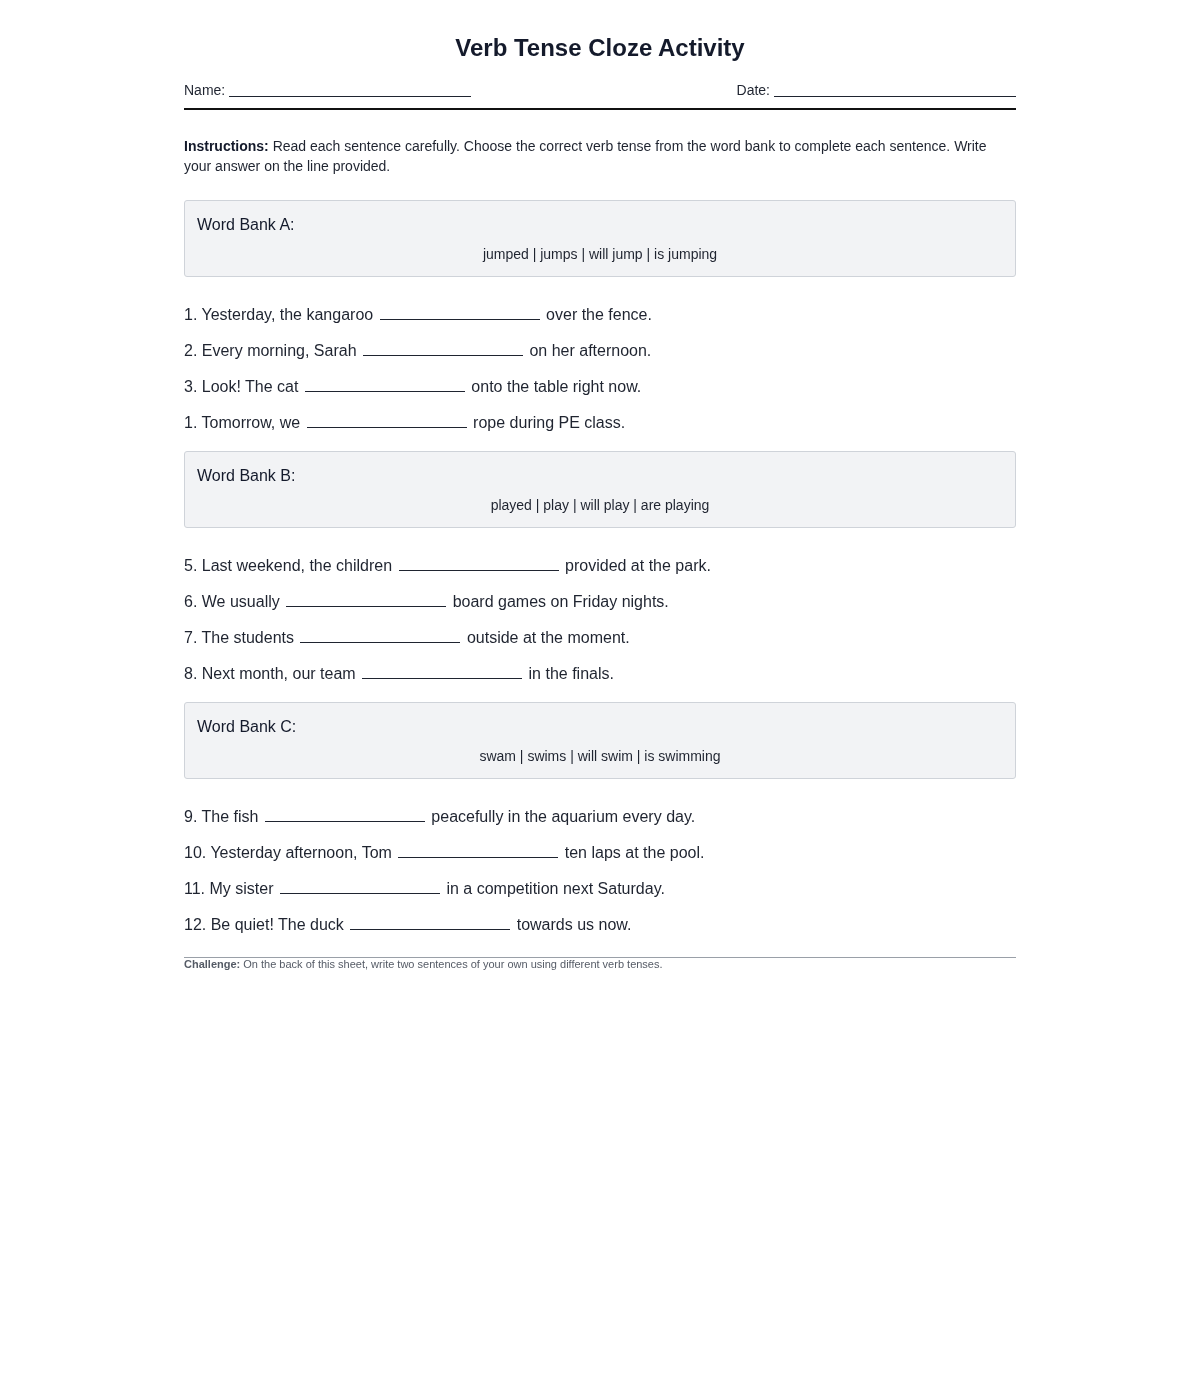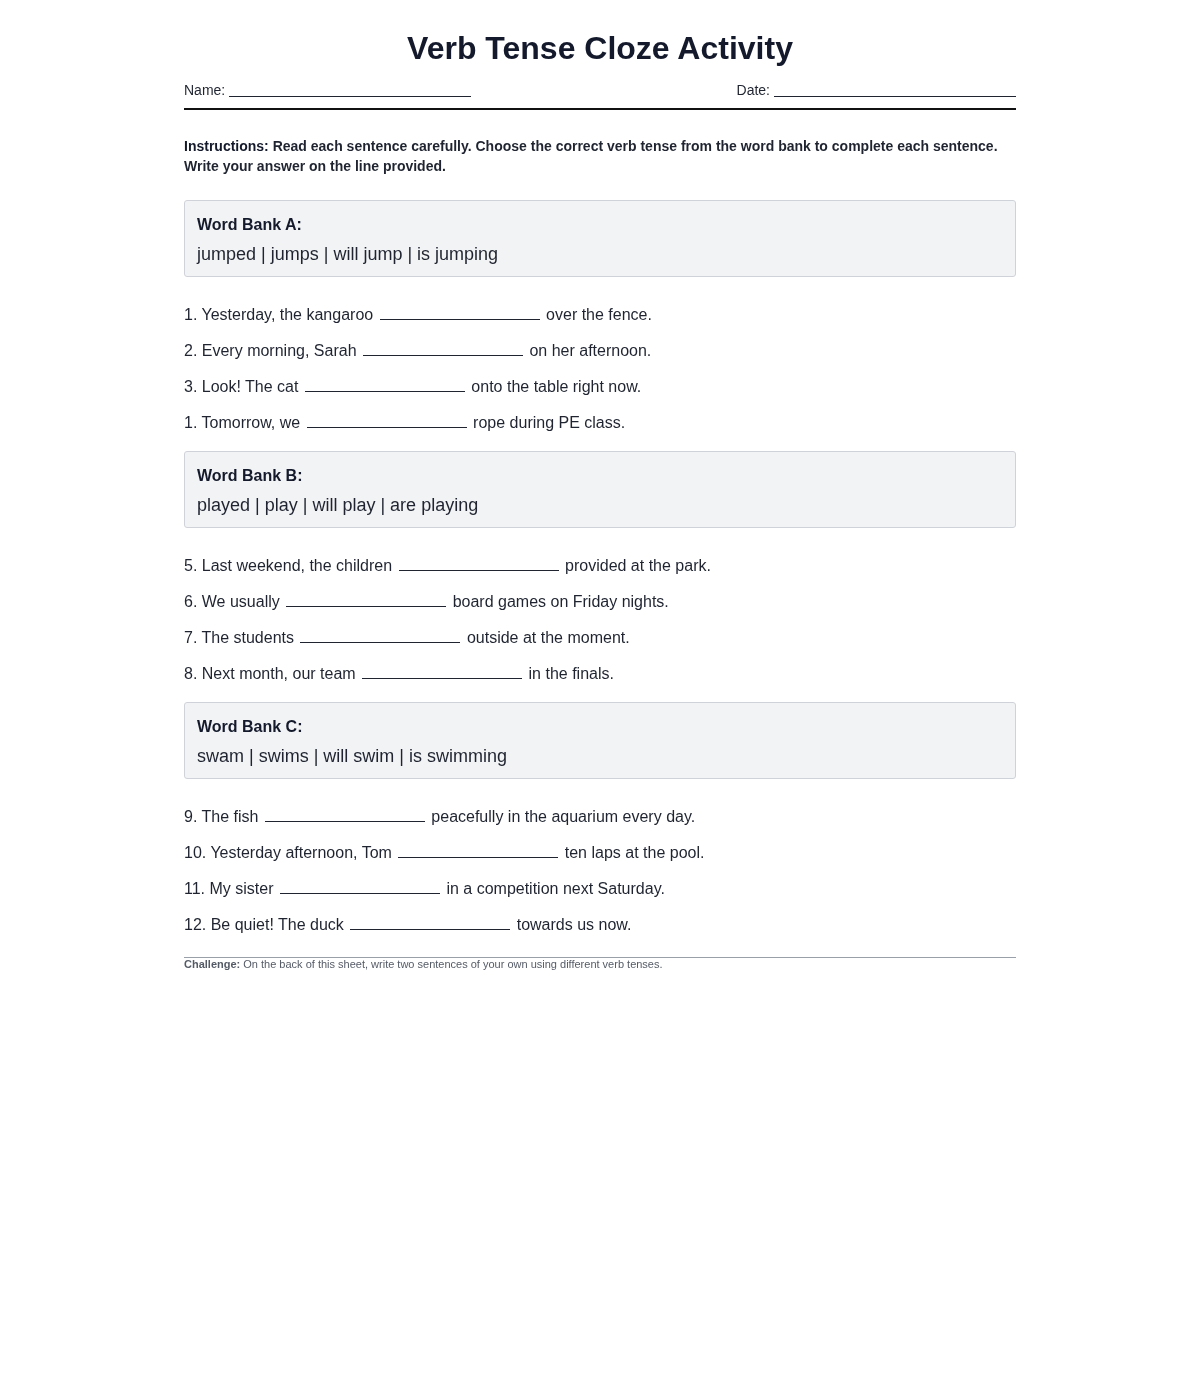--- a/index.html
+++ b/index.html
@@ -3,44 +3,44 @@
   <meta charset="utf-8">
   <style>
     html, body { margin: 0; padding: 0; background: #ffffff; }
     body {
       width: 1200px; min-height: 1400px;
       font-family: "Liberation Sans", sans-serif;
       color: #1f2430;
     }
     .page { width: 832px; margin: 0 auto; padding-top: 32px; }
     .title {
-      text-align: center; font-size: 32px; font-weight: bold;
+      text-align: center; font-size: 24px; font-weight: bold;
       color: #141a2b; margin: 0; line-height: 32px;
     }
     .header-row {
       display: flex; justify-content: space-between; align-items: flex-end;
       margin-top: 18px; padding-bottom: 10px;
       border-bottom: 2px solid #111111;
       font-size: 14px; color: #1f2430;
     }
     .field { display: flex; }
     .field-line {
       display: inline-block; width: 242px; border-bottom: 1px solid #1f2430;
       margin-left: 4px; height: 14px;
     }
     .instructions {
-      font-size: 14px; line-height: 20px; margin-top: 26px; color: #1f2430; font-weight: bold;
+      font-size: 14px; line-height: 20px; margin-top: 26px; color: #1f2430;
     }
     .instructions b { color: #141a2b; }
     .word-bank {
       margin-top: 24px; background: #f2f3f5; border: 1px solid #cfd3d9;
       border-radius: 3px; padding: 14px 12px 13px 12px;
     }
-    .wb-title { font-size: 16px; font-weight: bold; color: #141a2b; line-height: 20px; }
-    .wb-words { font-size: 18px; margin-top: 10px; line-height: 18px; color: #1f2430; }
+    .wb-title { font-size: 16px; font-weight: normal; color: #141a2b; line-height: 20px; }
+    .wb-words { font-size: 14px; margin-top: 10px; line-height: 18px; color: #1f2430; text-align: center; }
     .questions { margin-top: 26px; }
     .question { font-size: 16px; line-height: 20px; height: 36px; color: #1f2430; }
     .blank {
       display: inline-block; width: 160px; border-bottom: 1px solid #1f2430;
       height: 16px; vertical-align: baseline; margin: 0 2px;
     }
     .footer-rule { border: none; border-top: 1px solid #9aa0a8; margin: 8px 0 0 0; }
     .challenge { font-size: 11px; color: #555b66; }
     .challenge b { color: #555b66; }
   </style>

